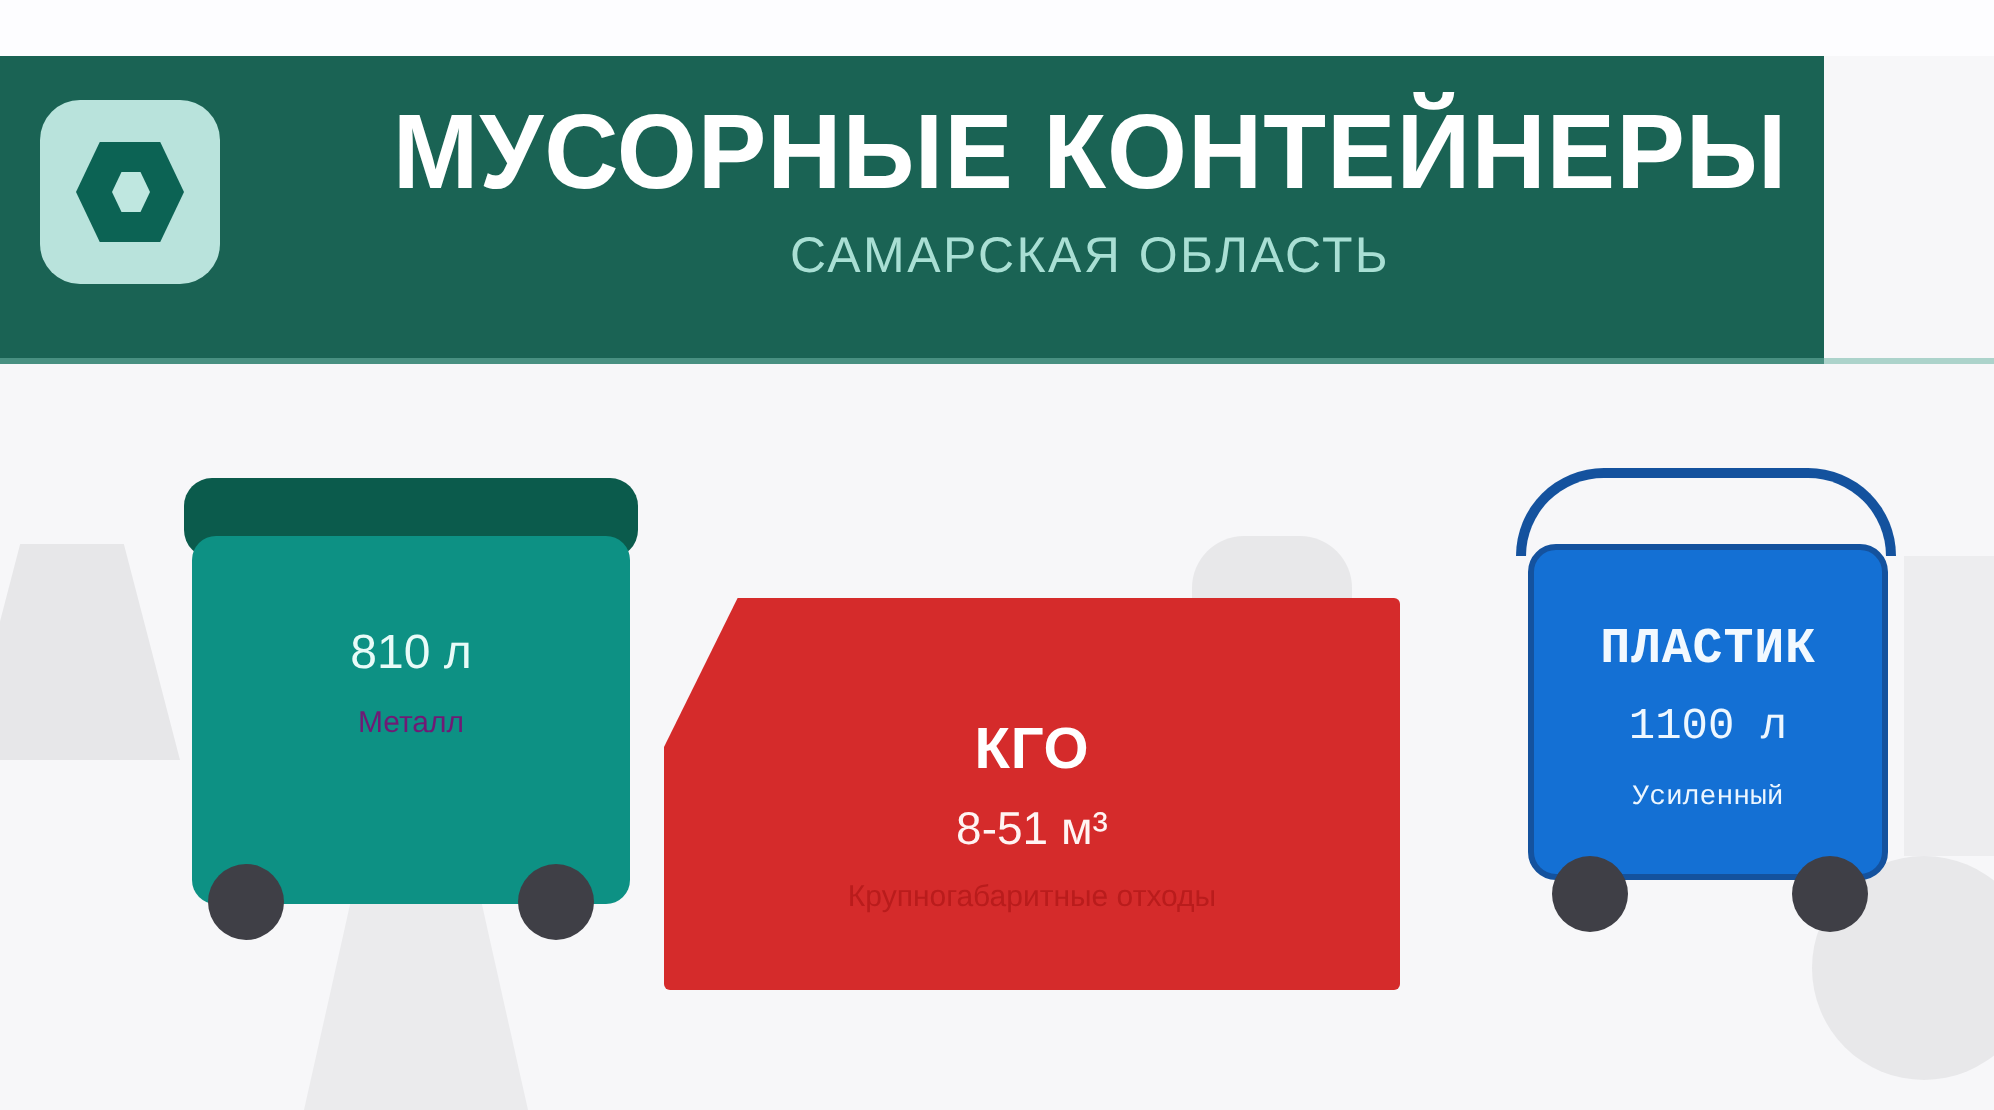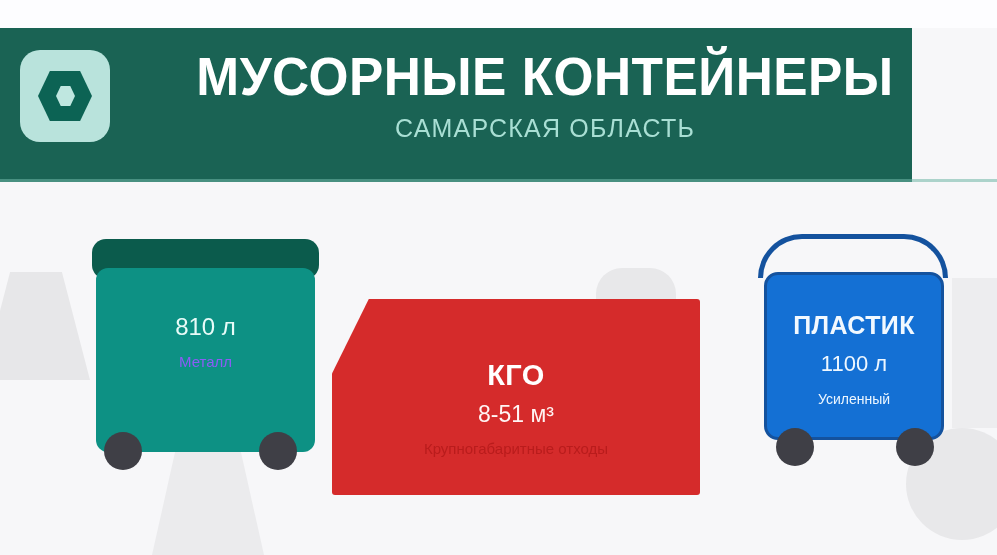--- a/index.html
+++ b/index.html
@@ -204,26 +204,26 @@
     font-weight: 400;
     line-height: 32px;
     margin-top: 6px;
     color: #e8fbf8;
   }
   .label-note {
     font-size: 15px;
     font-weight: 400;
     line-height: 22px;
     margin-top: 8px;
-    color: #8b5cf6;
+    color: #701a75;
   }
 
   .euro-labels    { left: 96px;  top: 305px; width: 219px; }
   .kgo-labels     { left: 332px; top: 358px; width: 368px; }
-  .plastic-labels { left: 764px; top: 308px; width: 180px; }
+  .plastic-labels { left: 764px; top: 308px; width: 180px; font-family: Liberation Mono, monospace; }
 
   .kgo-labels .label-name     { font-size: 29px; color: #ffffff; }
   .kgo-labels .label-capacity { font-size: 23px; color: #fff4f3; }
   .kgo-labels .label-note     { font-size: 15px; color: #b91c1c; }
 
   .plastic-labels .label-name     { color: #f2f9ff; font-size: 25px; }
   .plastic-labels .label-capacity { color: #eef7ff; font-size: 22px; }
   .plastic-labels .label-note     { color: #ecf6ff; font-size: 14px; }
 </style>
 </head>

